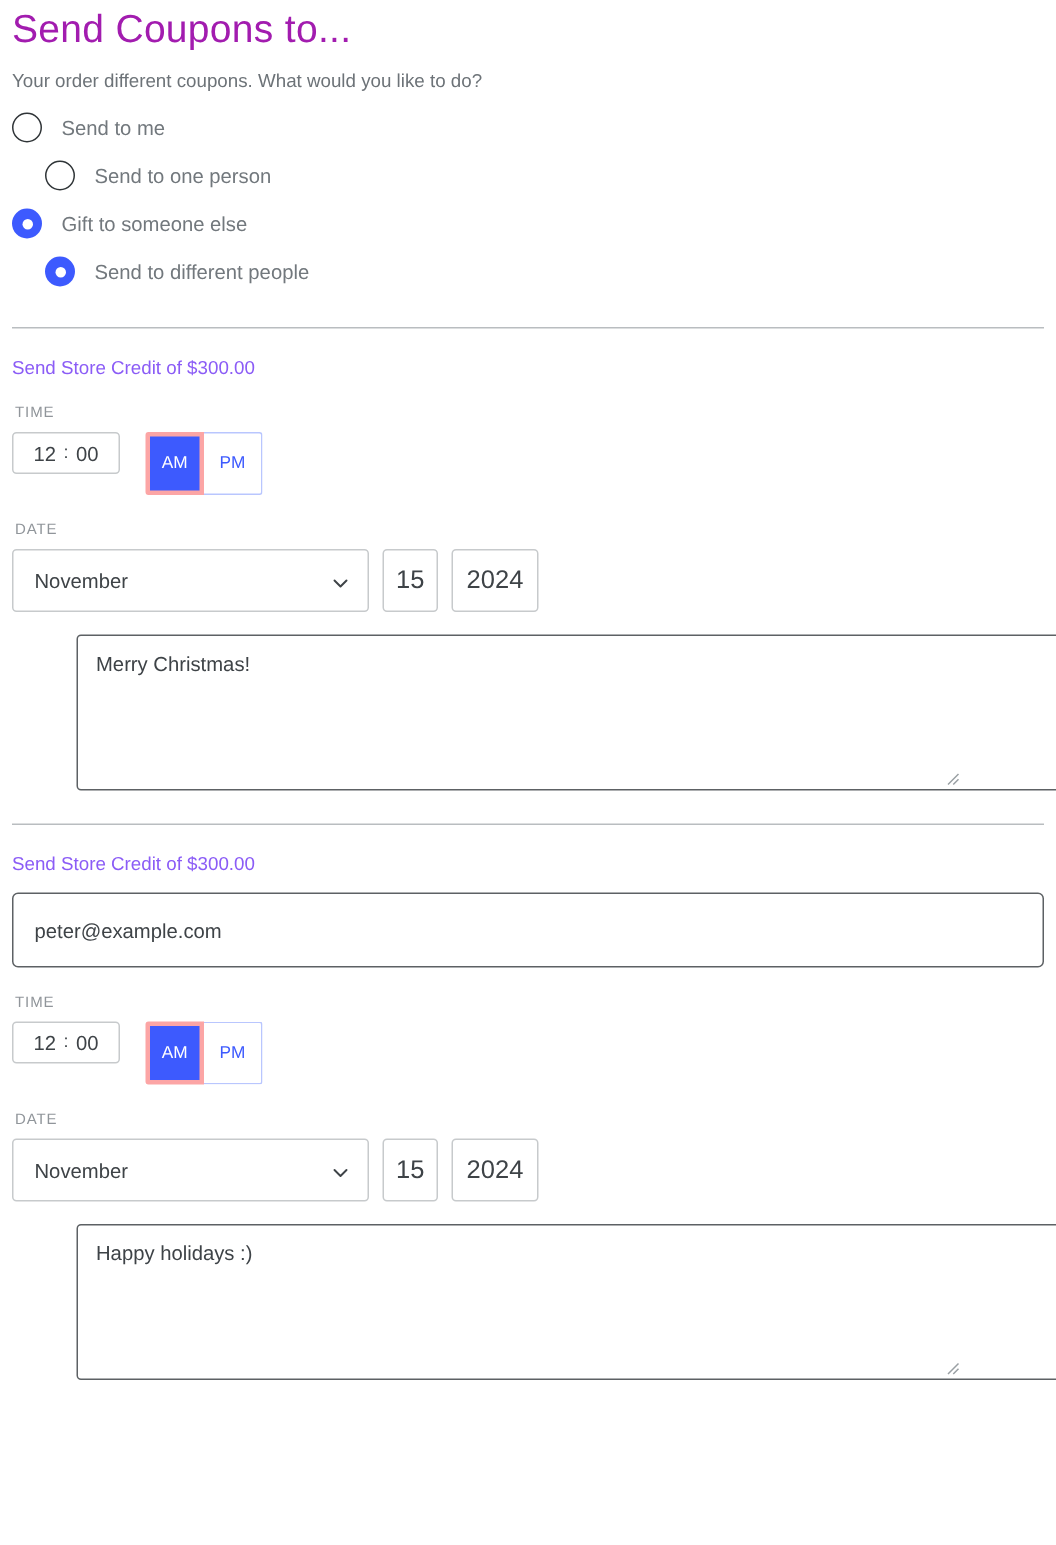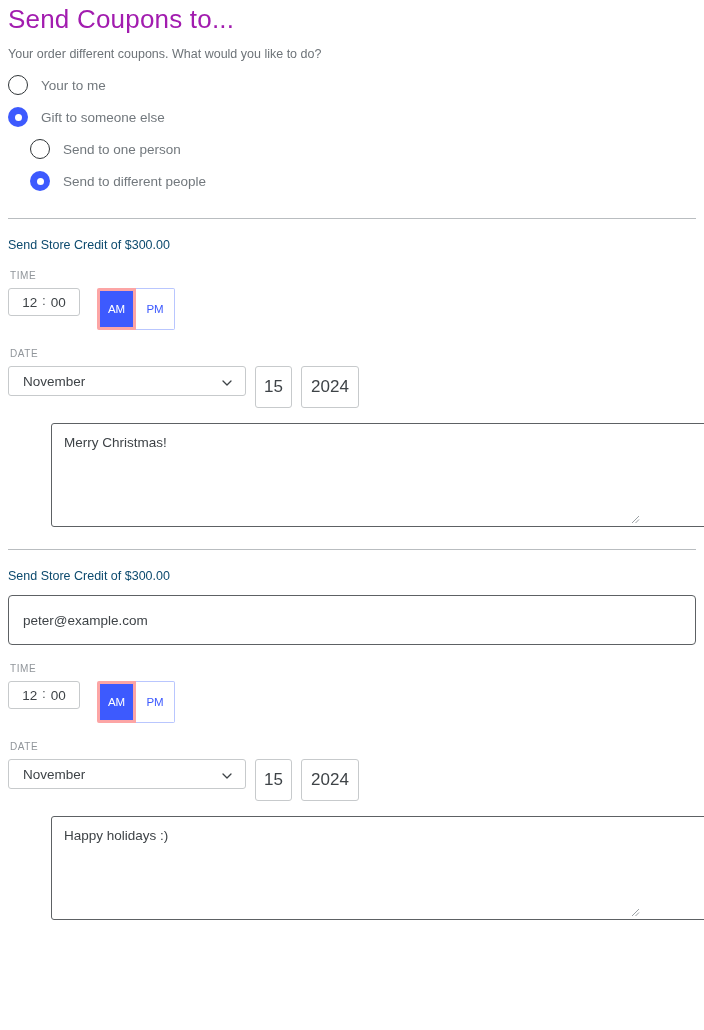--- a/index.html
+++ b/index.html
@@ -111,21 +111,21 @@
     border: 0;
     border-top: 1px solid #b9bdc0;
     margin: 22px 0 0 0;
     width: 688px;
   }
 
   
   .section { padding-top: 0; }
   .section-title {
     font-size: 12.5px;
-    color: #0c4a6e;
+    color: #8b5cf6;
     margin: 19px 0 0 0;
   }
 
   .email-input {
     display: block;
     box-sizing: border-box;
     width: 688px;
     height: 50px;
     margin-top: 12px;
     border: 1.3px solid #5d6164;
@@ -202,21 +202,21 @@
 
   
   .date-row {
     display: flex;
     align-items: flex-start;
     margin-top: 7px;
   }
   .month-select {
     position: relative;
     width: 238px;
-    height: 30px;
+    height: 42px;
     box-sizing: border-box;
     border: 1px solid #c7cacc;
     border-radius: 3px;
     background: #ffffff;
     display: flex;
     align-items: center;
     padding: 0 14px;
     cursor: pointer;
   }
   .month-select .month-name {
@@ -288,31 +288,31 @@
 
 <div class="page">
 
   <h1 class="page-title">Send Coupons to...</h1>
   <p class="page-subtitle">Your order different coupons. What would you like to do?</p>
 
   <div class="radio-group">
 
     <div class="radio-row">
       <span class="radio-mark off"></span>
-      <span class="radio-label">Your to me</span>
+      <span class="radio-label">Send to me</span>
+    </div>
+
+    <div class="radio-row nested">
+      <span class="radio-mark off"></span>
+      <span class="radio-label">Send to one person</span>
     </div>
 
     <div class="radio-row">
       <span class="radio-mark on"></span>
       <span class="radio-label">Gift to someone else</span>
-    </div>
-
-    <div class="radio-row nested">
-      <span class="radio-mark off"></span>
-      <span class="radio-label">Send to one person</span>
     </div>
 
     <div class="radio-row nested">
       <span class="radio-mark on"></span>
       <span class="radio-label">Send to different people</span>
     </div>
 
   </div>
 
 

